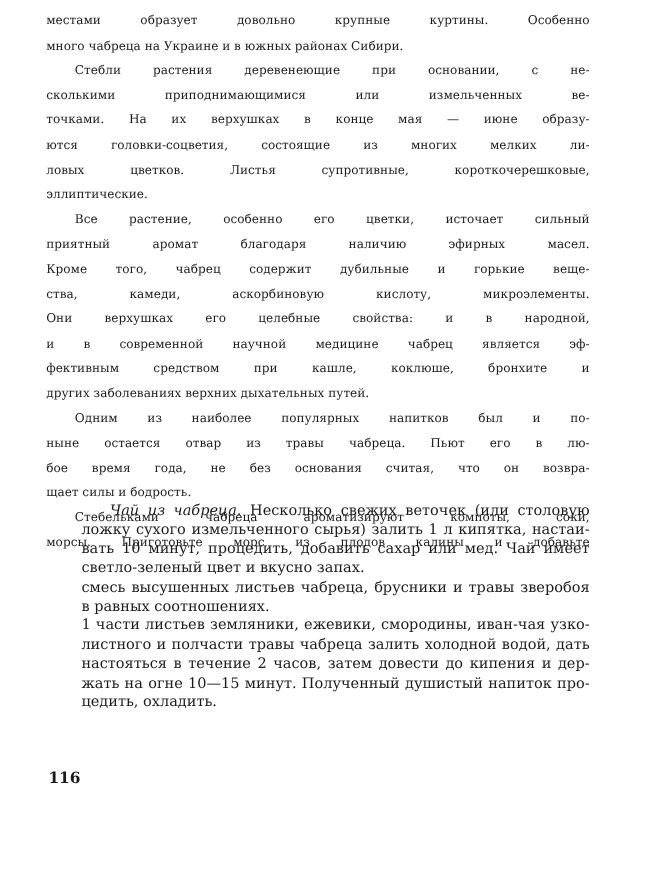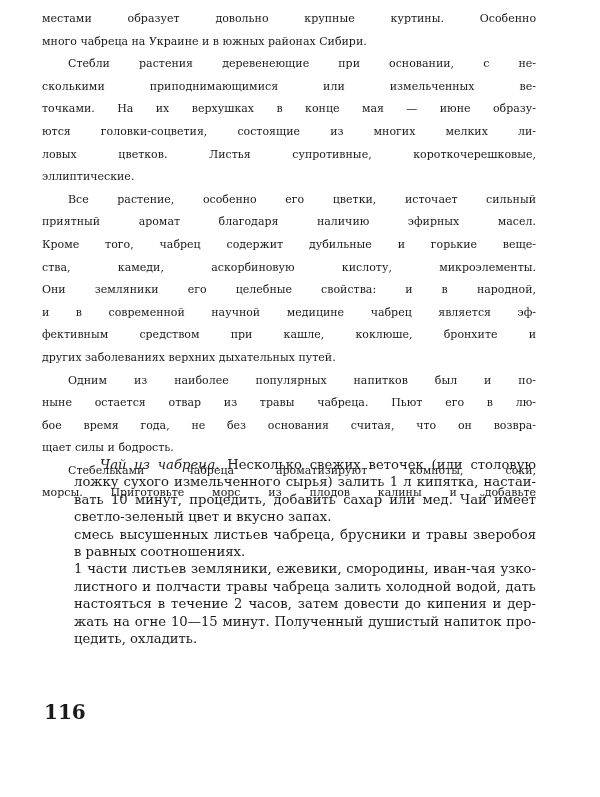--- a/index.html
+++ b/index.html
@@ -8,21 +8,21 @@
   .main p { margin: 0; font-size: 11px; line-height: 22.6px; text-align: justify; text-align-last: auto; }
   .main p .ln { display: block; text-align: justify; text-align-last: justify; white-space: nowrap; }
   .main p .ln.last { text-align-last: left; }
   .main p .ln.ind { padding-left: 26px; }
   .small { position: absolute; left: 42px; top: 456px; width: 494px; }
   .small p { margin: 0; font-size: 13.2px; line-height: 17.4px; }
   .small .ln { display: block; text-align: justify; text-align-last: justify; white-space: nowrap; margin-left: 32px; }
   .small .ln.last { text-align-last: left; }
   .small .ln.ind { padding-left: 26px; }
   .it { font-style: italic; }
-  .pagenum { position: absolute; left: 44px; top: 700px; font-size: 20px; font-weight: bold; font-family: "DejaVu Serif", serif; }
+  .pagenum { position: absolute; left: 44px; top: 700px; font-size: 14px; font-weight: bold; font-family: "DejaVu Serif", serif; }
 </style>
 </head>
 <body>
 
 <div class="page main">
   <p>
     <span class="ln">местами образует довольно крупные куртины. Особенно</span>
     <span class="ln last">много чабреца на Украине и в южных районах Сибири.</span>
   </p>
   <p>
@@ -31,21 +31,21 @@
     <span class="ln">точками. На их верхушках в конце мая — июне образу-</span>
     <span class="ln">ются головки-соцветия, состоящие из многих мелких ли-</span>
     <span class="ln">ловых цветков. Листья супротивные, короткочерешковые,</span>
     <span class="ln last">эллиптические.</span>
   </p>
   <p>
     <span class="ln ind">Все растение, особенно его цветки, источает сильный</span>
     <span class="ln">приятный аромат благодаря наличию эфирных масел.</span>
     <span class="ln">Кроме того, чабрец содержит дубильные и горькие веще-</span>
     <span class="ln">ства, камеди, аскорбиновую кислоту, микроэлементы.</span>
-    <span class="ln">Они земляники его целебные свойства: и в народной,</span>
+    <span class="ln">Они верхушках его целебные свойства: и в народной,</span>
     <span class="ln">и в современной научной медицине чабрец является эф-</span>
     <span class="ln">фективным средством при кашле, коклюше, бронхите и</span>
     <span class="ln last">других заболеваниях верхних дыхательных путей.</span>
   </p>
   <p>
     <span class="ln ind">Одним из наиболее популярных напитков был и по-</span>
     <span class="ln">ныне остается отвар из травы чабреца. Пьют его в лю-</span>
     <span class="ln">бое время года, не без основания считая, что он возвра-</span>
     <span class="ln last">щает силы и бодрость.</span>
   </p>

